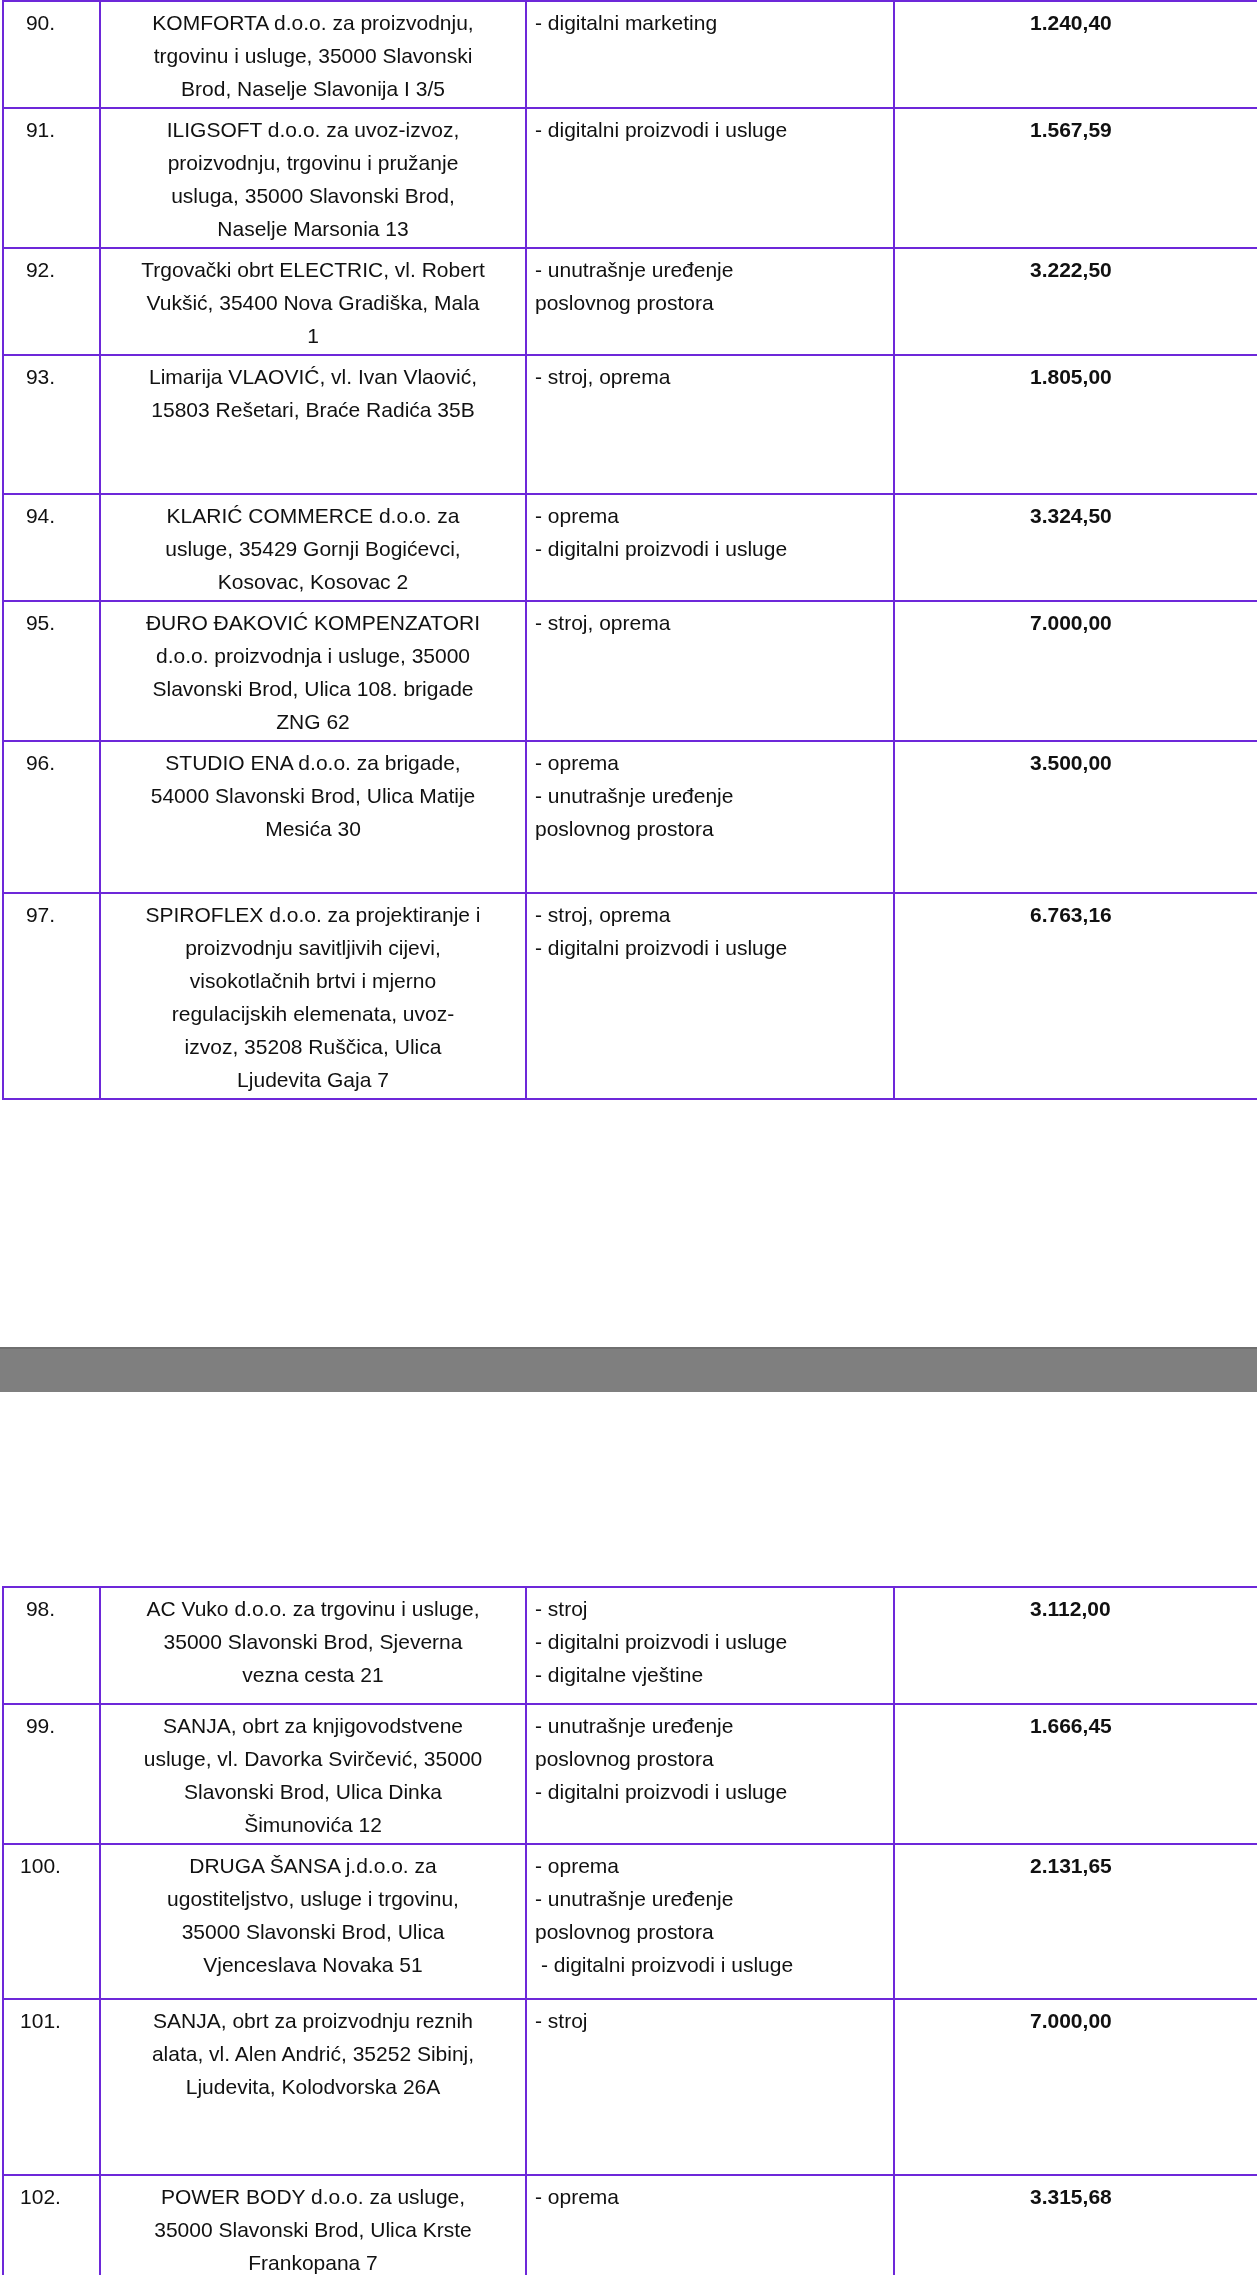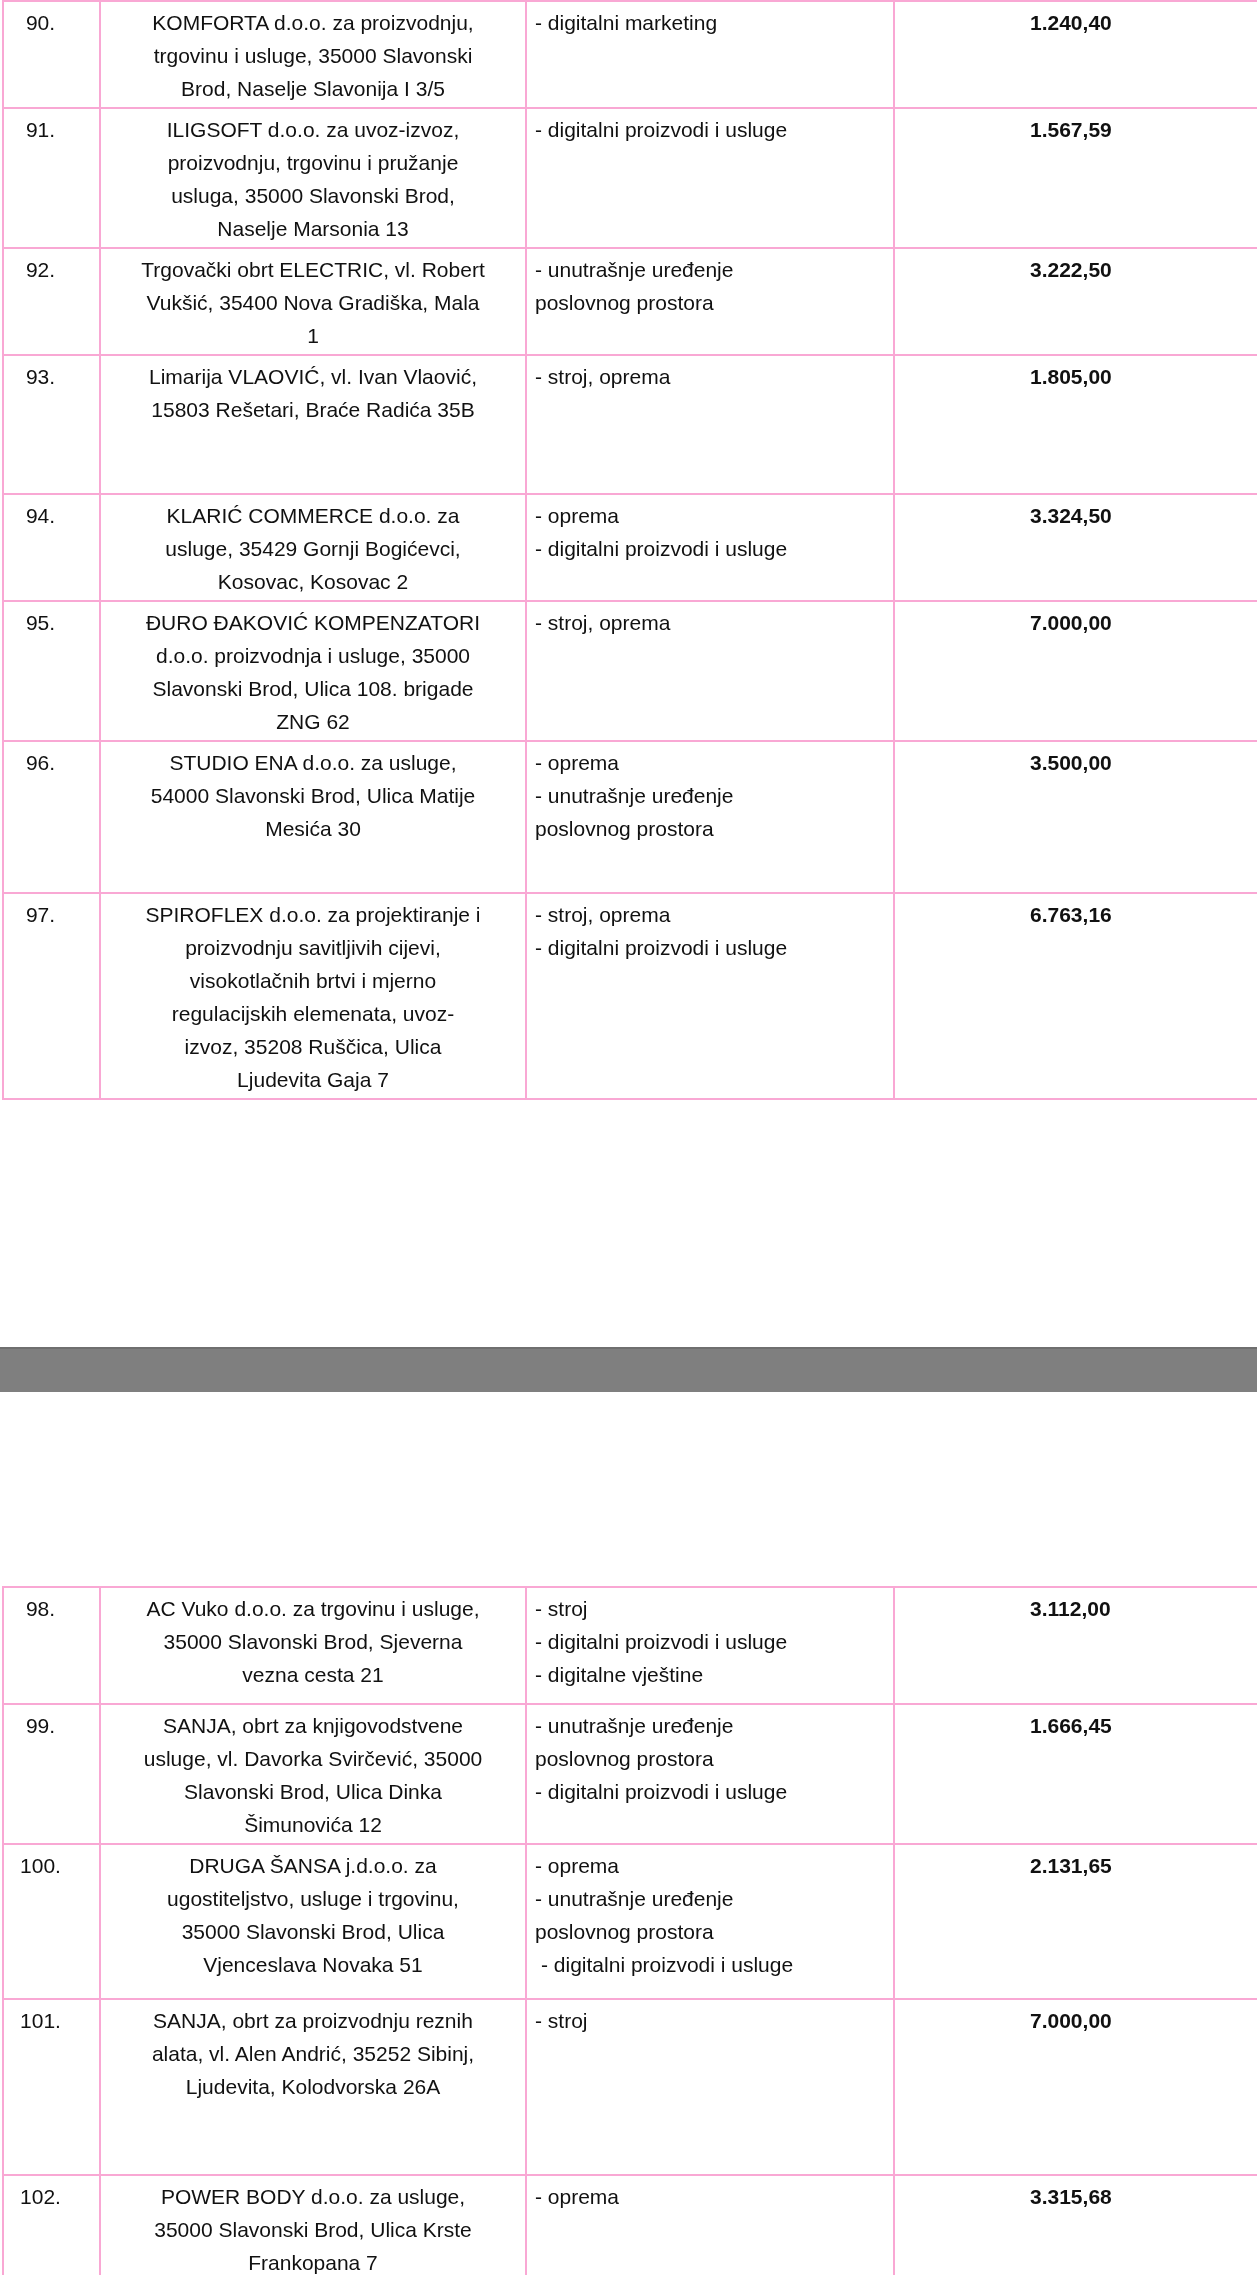--- a/index.html
+++ b/index.html
@@ -7,21 +7,21 @@
       width: 1257px; height: 2275px; position: relative; overflow: hidden;
       font-family: "Liberation Sans", "DejaVu Sans", sans-serif;
       color: #111111;
     }
     table.grant {
       position: absolute; left: 2px;
       border-collapse: collapse; table-layout: fixed;
       width: 1270px;
     }
     table.grant td {
-      border: 2px solid #f9a8d4;
+      border: 2px solid #6d28d9;
       vertical-align: top;
       padding: 4px 8px 2px 8px;
       font-size: 21px;
       line-height: 33px;
     }
     table.grant col.c-num { width: 97px; }
     table.grant col.c-name { width: 426px; }
     table.grant col.c-purpose { width: 368px; }
     table.grant col.c-amount { width: 379px; }
     td.num { text-align: center; padding-right: 30px !important; }
@@ -132,21 +132,21 @@
           <span class="name-line">ZNG 62</span>
         </td>
         <td class="purpose">
           <span class="purpose-line">- stroj, oprema</span>
         </td>
         <td class="amount">7.000,00</td>
       </tr>
       <tr class="r96">
         <td class="num">96.</td>
         <td class="name">
-          <span class="name-line">STUDIO ENA d.o.o. za usluge,</span>
+          <span class="name-line">STUDIO ENA d.o.o. za brigade,</span>
           <span class="name-line">54000 Slavonski Brod, Ulica Matije</span>
           <span class="name-line">Mesića 30</span>
         </td>
         <td class="purpose">
           <span class="purpose-line">- oprema</span>
           <span class="purpose-line">- unutrašnje uređenje</span>
           <span class="purpose-line">poslovnog prostora</span>
         </td>
         <td class="amount">3.500,00</td>
       </tr>

